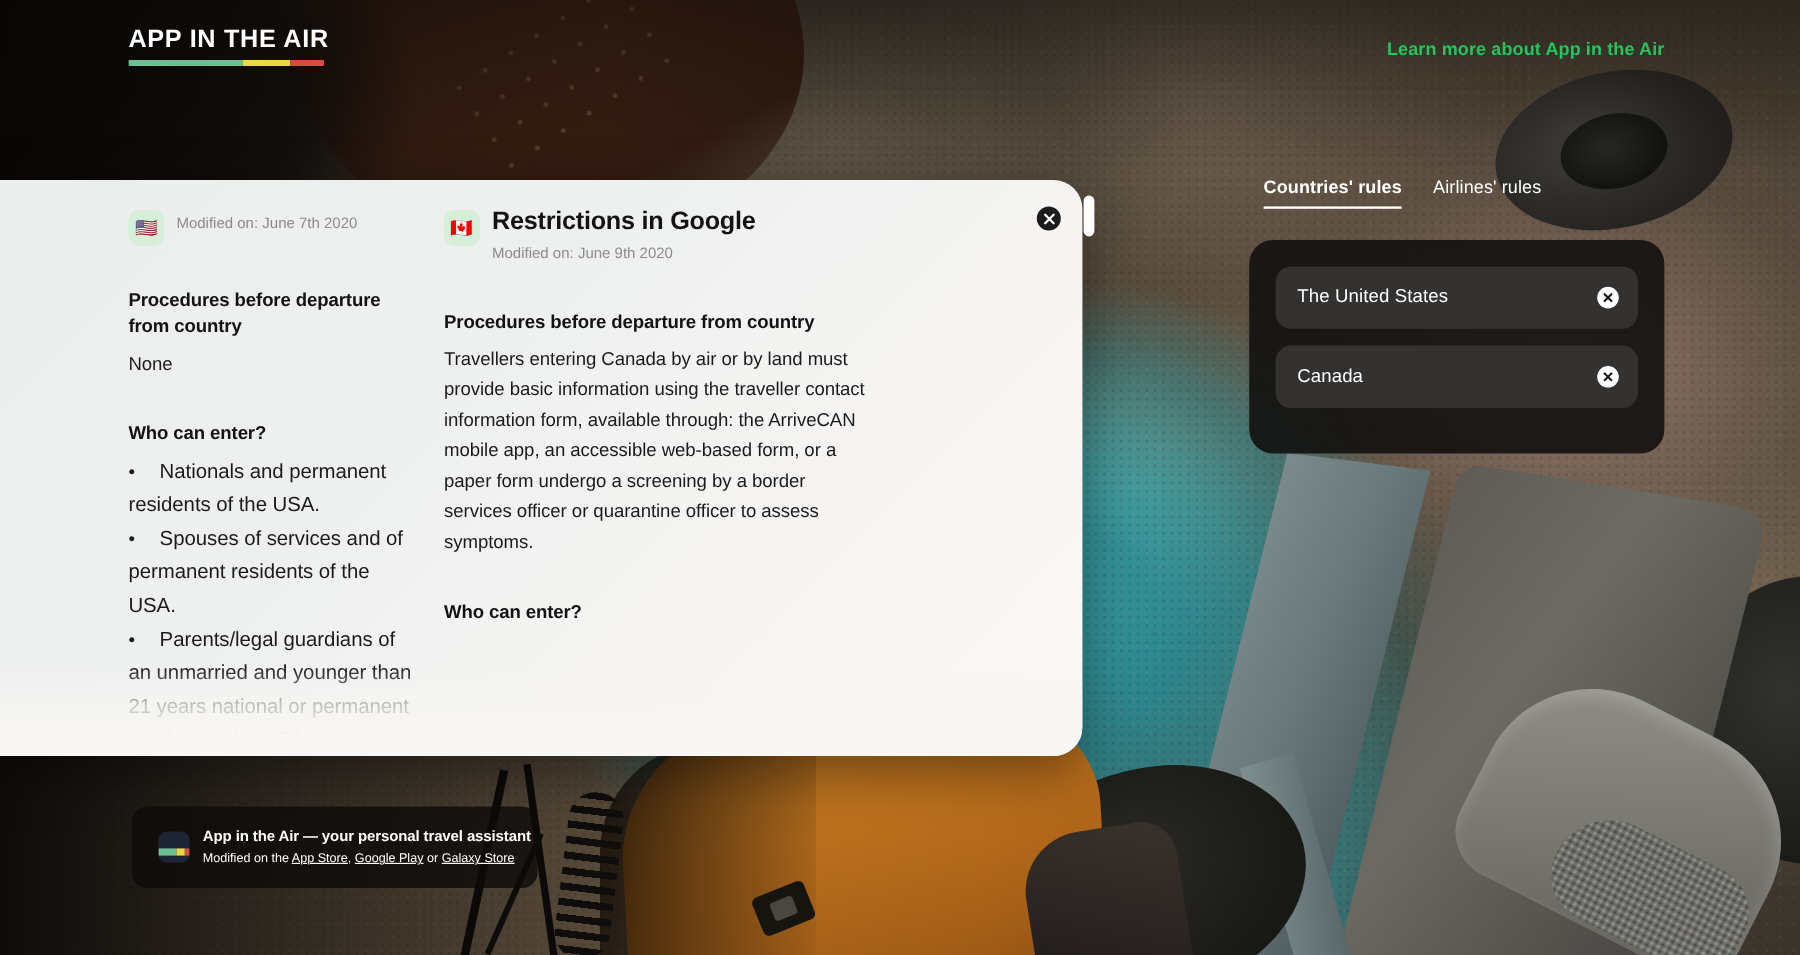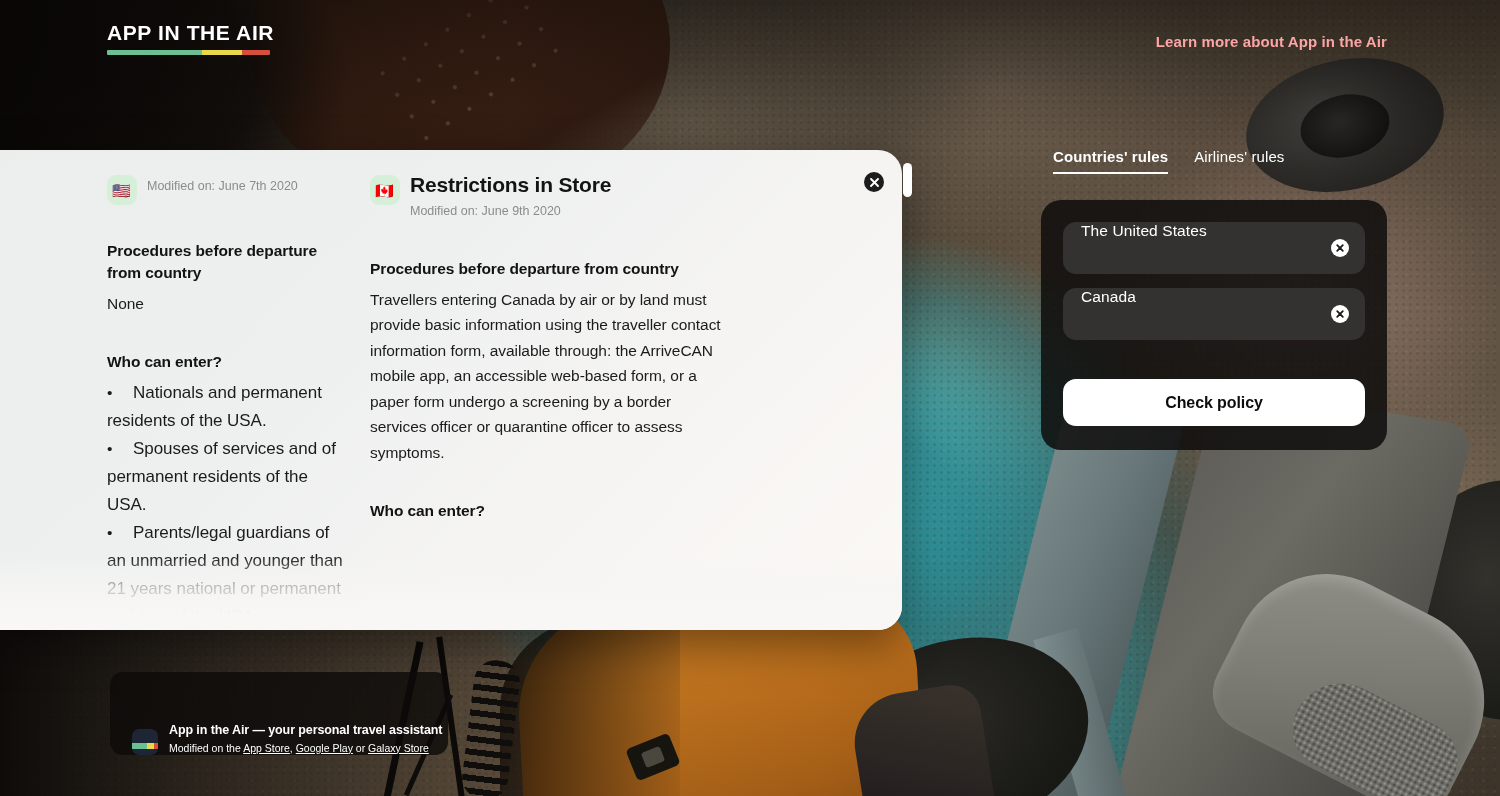--- a/index.html
+++ b/index.html
@@ -290,21 +290,21 @@
   }
   .logo-bar span:nth-child(1) { flex: 0 0 58%; background: #6cbf92; }
   .logo-bar span:nth-child(2) { flex: 0 0 25%; background: #e9d94a; }
   .logo-bar span:nth-child(3) { flex: 0 0 17%; background: #d4503c; }
 
   .learn-more {
     position: absolute;
     right: 113px; top: 33px;
     font-size: 15px;
     font-weight: 700;
-    color: #fca5a5;
+    color: #22c55e;
     text-decoration: none;
     letter-spacing: 0.1px;
     cursor: pointer;
     white-space: nowrap;
   }
 
   
   .result-panel {
     position: absolute;
     left: 0; top: 150px;
@@ -462,20 +462,21 @@
     background: rgba(14,13,12,0.86);
     border-radius: 20px;
     padding: 22px 22px 24px;
   }
   .country-chip {
     position: relative;
     height: 52px;
     border-radius: 13px;
     background: #333230;
     display: flex;
+    align-items: center;
     padding: 0 18px;
     margin-bottom: 14px;
     cursor: pointer;
   }
   .chip-label {
     font-size: 15.5px;
     color: #ffffff;
     letter-spacing: 0.1px;
   }
   .chip-clear {
@@ -507,25 +508,25 @@
     font-family: "Liberation Sans", sans-serif;
     cursor: pointer;
     letter-spacing: -0.1px;
   }
 
   
   .promo {
     position: absolute;
     left: 110px; top: 672px;
     width: 338px;
-    height: 83px;
+    height: 68px;
     border-radius: 13px;
     background: rgba(12,10,9,0.80);
     display: flex;
-    align-items: flex-end;
+    align-items: center;
     gap: 11px;
     padding: 0 16px 0 22px;
     z-index: 38;
   }
   .promo-icon {
     flex: 0 0 auto;
     width: 26px; height: 26px;
     border-radius: 7px;
     background: #1e2535;
     position: relative;
@@ -629,21 +630,21 @@
             <div class="bullet-item">Spouses of services and of permanent residents of the USA.</div>
             <div class="bullet-item">Parents/legal guardians of an unmarried and younger than 21 years national or permanent resident of the USA.</div>
           </div>
         </div>
       </div>
 
       <div class="country-col col-ca">
         <div class="col-head">
           <div class="flag-badge">🇨🇦</div>
           <div>
-            <div class="col-title">Restrictions in Store</div>
+            <div class="col-title">Restrictions in Google</div>
             <div class="col-modified">Modified on: June 9th 2020</div>
           </div>
         </div>
         <div class="col-body">
           <div class="sec-title">Procedures before departure from country</div>
           <div class="sec-text">Travellers entering Canada by air or by land must provide basic information using the traveller contact information form, available through: the ArriveCAN mobile app, an accessible web-based form, or a paper form undergo a screening by a border services officer or quarantine officer to assess symptoms.</div>
           <div class="sec-gap"></div>
           <div class="sec-title">Who can enter?</div>
         </div>
       </div>
@@ -678,21 +679,20 @@
 
       <div class="country-chip">
         <span class="chip-label">Canada</span>
         <button class="chip-clear">
           <svg width="10" height="10" viewBox="0 0 10 10" aria-hidden="true">
             <path d="M2.2 2.2 L7.8 7.8 M7.8 2.2 L2.2 7.8" stroke="#1a1a1a" stroke-width="1.8" stroke-linecap="round"></path>
           </svg>
         </button>
       </div>
 
-      <button class="check-btn">Check policy</button>
     </div>
   </div>
 
   <div class="promo">
     <div class="promo-icon">
       <div class="promo-icon-bar">
         <i></i>
         <i></i>
         <i></i>
       </div>

